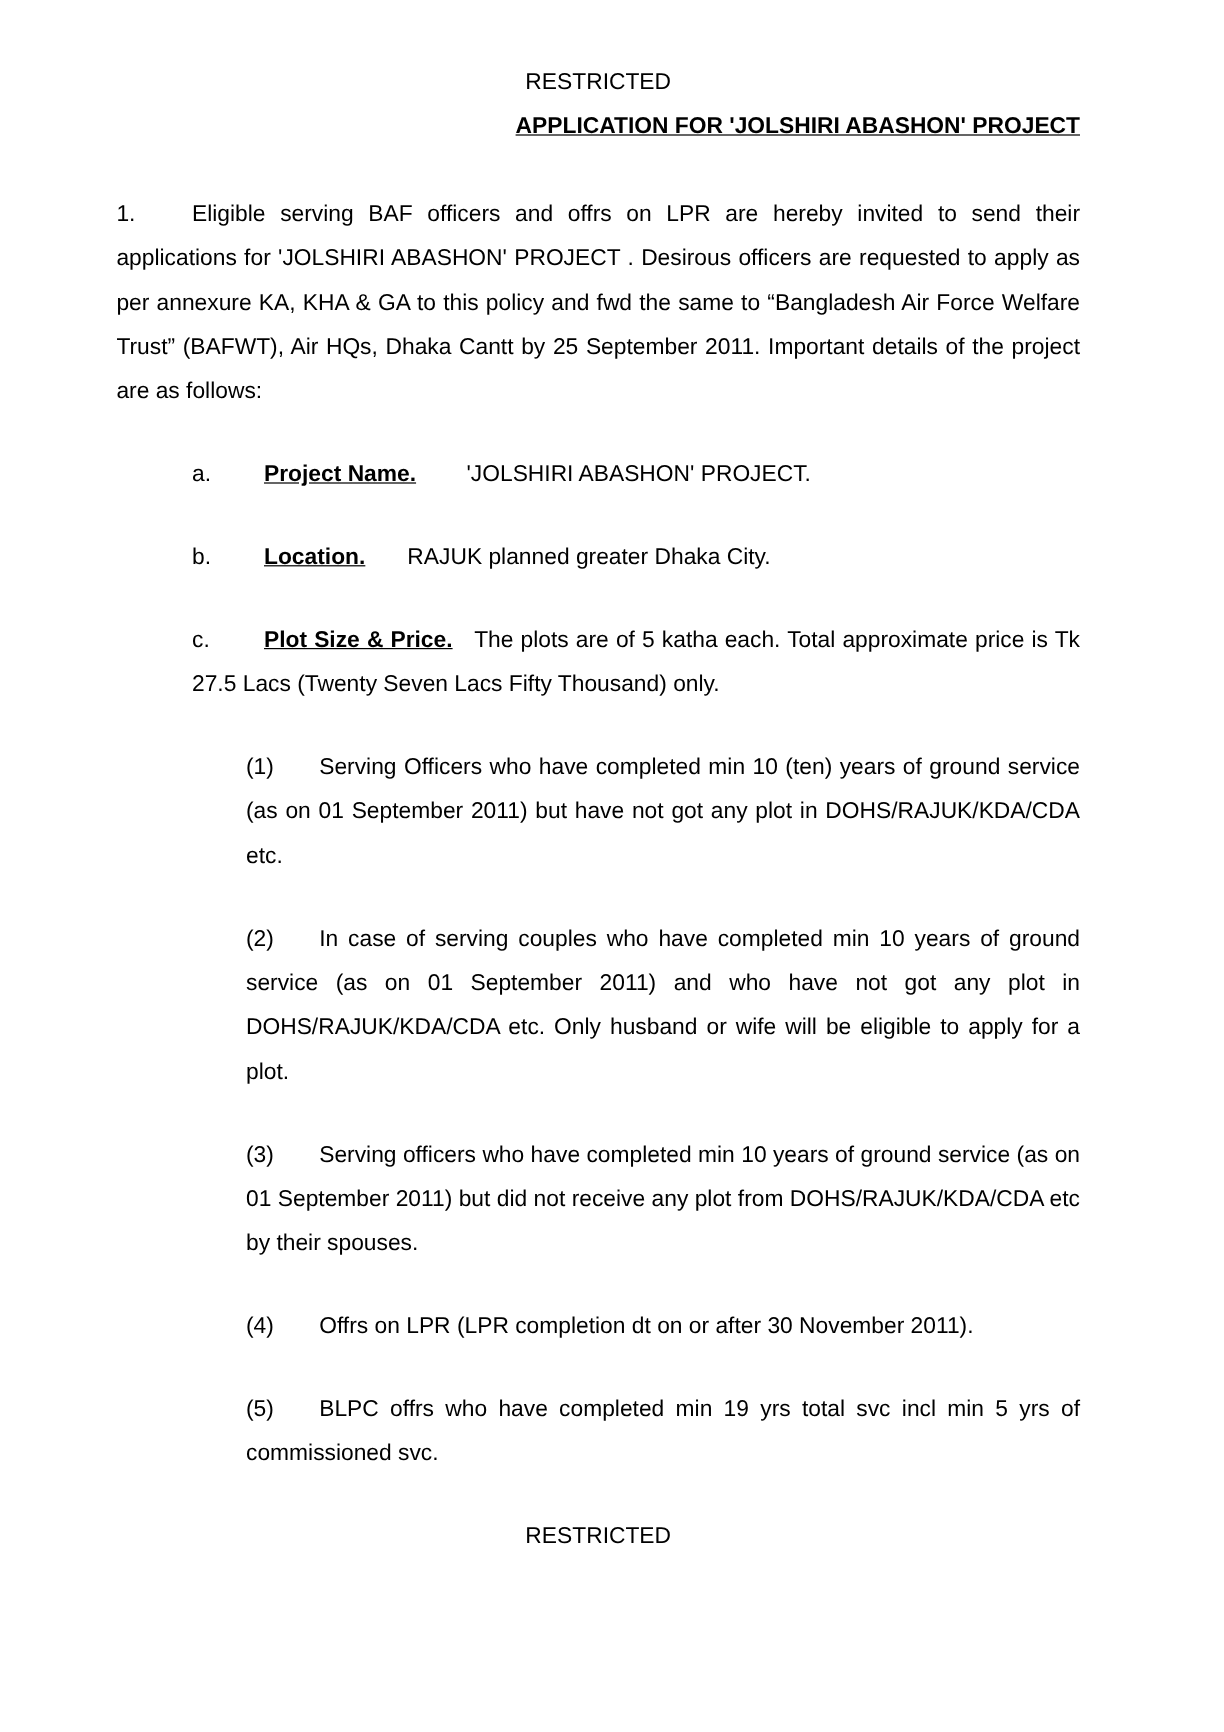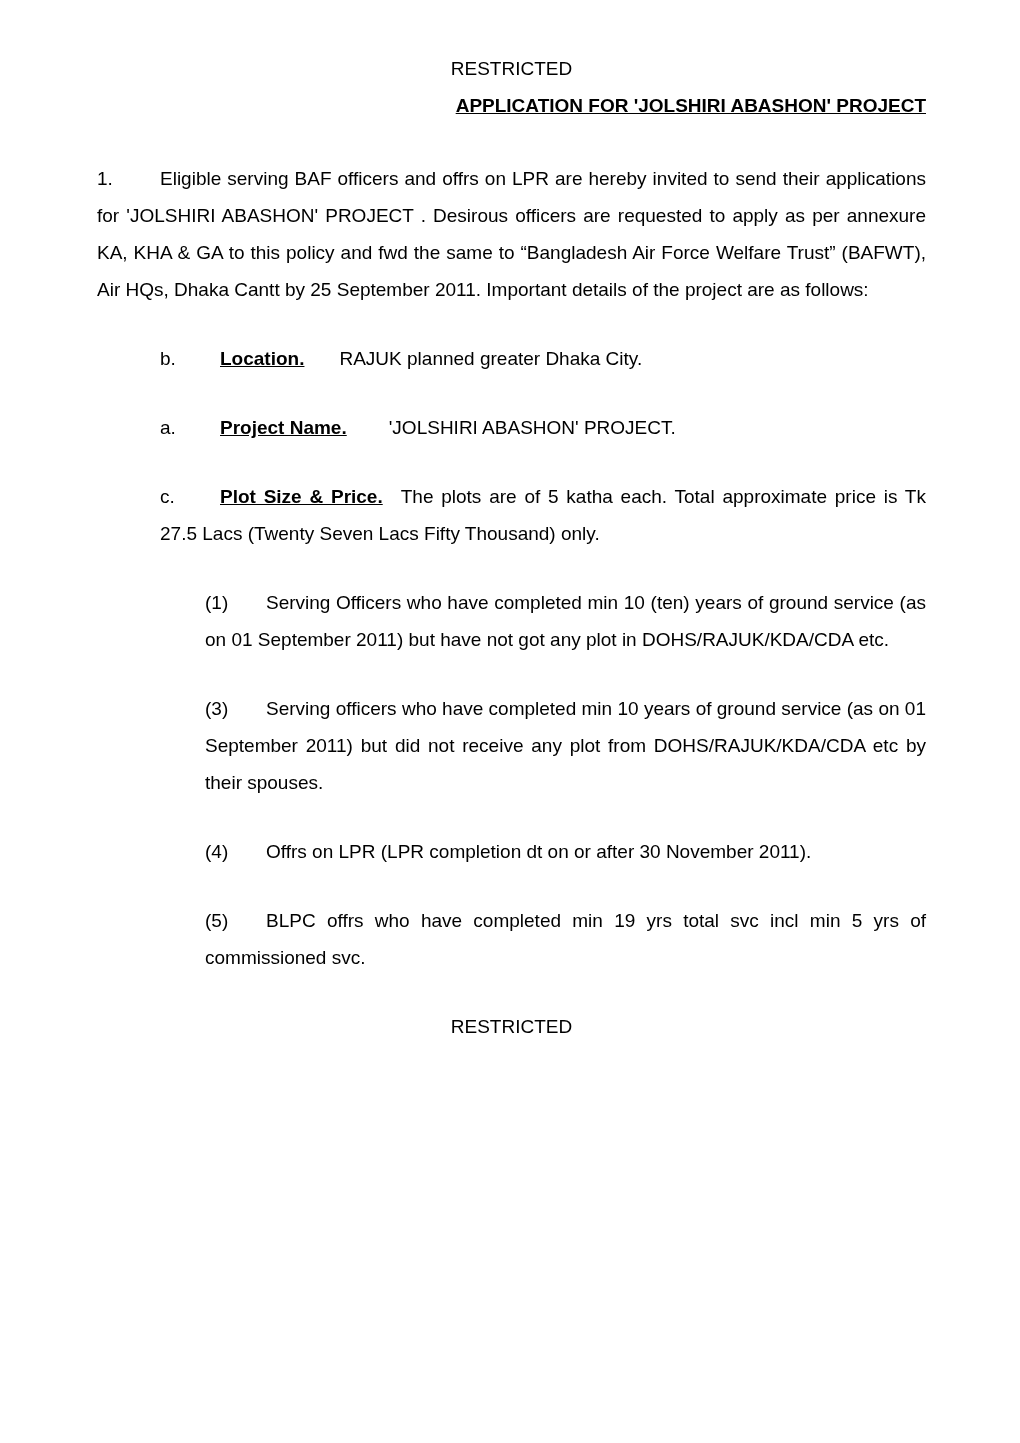--- a/index.html
+++ b/index.html
@@ -7,21 +7,21 @@
   body {
     width: 1020px;
     height: 1443px;
     font-family: "Liberation Sans", sans-serif;
     color: #000000;
     overflow: hidden;
   }
   .doc {
     width: 1020px;
     height: 1443px;
-    padding: 50px 94px 0 97px;
+    padding: 50px 120px 0 97px;
     font-size: 19px;
     line-height: 37px;
   }
   .center { text-align: center; }
   .title { font-weight: bold; margin-bottom: 36px; text-align: right; }
   .title-text { text-decoration: underline; }
   .para { text-align: justify; margin-bottom: 32px; }
   .l1 { margin-left: 63px; }   
   .l2 { margin-left: 108px; }  
   .hang { display: inline-block; vertical-align: baseline; }
@@ -40,29 +40,30 @@
 <body>
 
 <div class="doc">
 
   <p class="center">RESTRICTED</p>
 
   <p class="center title"><span class="title-text">APPLICATION FOR 'JOLSHIRI ABASHON' PROJECT</span></p>
 
   <p class="para"><span class="hang w63">1.</span><span>Eligible serving BAF officers and offrs on LPR are hereby invited to send their applications for 'JOLSHIRI ABASHON' PROJECT . Desirous officers are requested to apply as per annexure KA, KHA &amp; GA to this policy and fwd the same to </span><span class="b">“Bangladesh Air Force Welfare Trust”</span><span> (BAFWT), Air HQs, Dhaka Cantt by 25 September 2011. Important details of the project are as follows:</span></p>
 
+  <p class="para l1"><span class="hang w60">a.</span><span class="hu">Project Name.</span><span class="tab tab-a"></span><span>'JOLSHIRI ABASHON' PROJECT.</span></p>
+
   <p class="para l1"><span class="hang w60">b.</span><span class="hu">Location.</span><span class="tab tab-b"></span><span>RAJUK planned greater Dhaka City.</span></p>
-
-  <p class="para l1"><span class="hang w60">a.</span><span class="hu">Project Name.</span><span class="tab tab-a"></span><span>'JOLSHIRI ABASHON' PROJECT.</span></p>
 
   <p class="para l1"><span class="hang w60">c.</span><span class="hu">Plot Size &amp; Price.</span><span class="tab tab-c"></span><span>The plots are of 5 katha each. Total approximate price is Tk 27.5 Lacs (Twenty Seven Lacs Fifty Thousand) only.</span></p>
 
 
   <p class="para l2"><span class="hang w61">(1)</span><span>Serving Officers who have completed min 10 (ten) years of ground service (as on 01 September 2011) but have not got any plot in DOHS/RAJUK/KDA/CDA etc.</span></p>
 
+  <p class="para l2"><span class="hang w61">(2)</span><span>In case of serving couples who have completed min 10 years of ground service (as on 01 September 2011) and who have not got any plot in DOHS/RAJUK/KDA/CDA etc. Only husband or wife will be eligible to apply for a plot.</span></p>
 
   <p class="para l2"><span class="hang w61">(3)</span><span>Serving officers who have completed min 10 years of ground service (as on 01 September 2011) but did not receive any plot from DOHS/RAJUK/KDA/CDA etc by their spouses.</span></p>
 
   <p class="para l2"><span class="hang w61">(4)</span><span>Offrs on LPR (LPR completion dt on or after 30 November 2011).</span></p>
 
   <p class="para l2"><span class="hang w61">(5)</span><span>BLPC offrs who have completed min 19 yrs total svc incl min 5 yrs of commissioned svc.</span></p>
 
   <p class="center footer-marking">RESTRICTED</p>
 
 </div>

